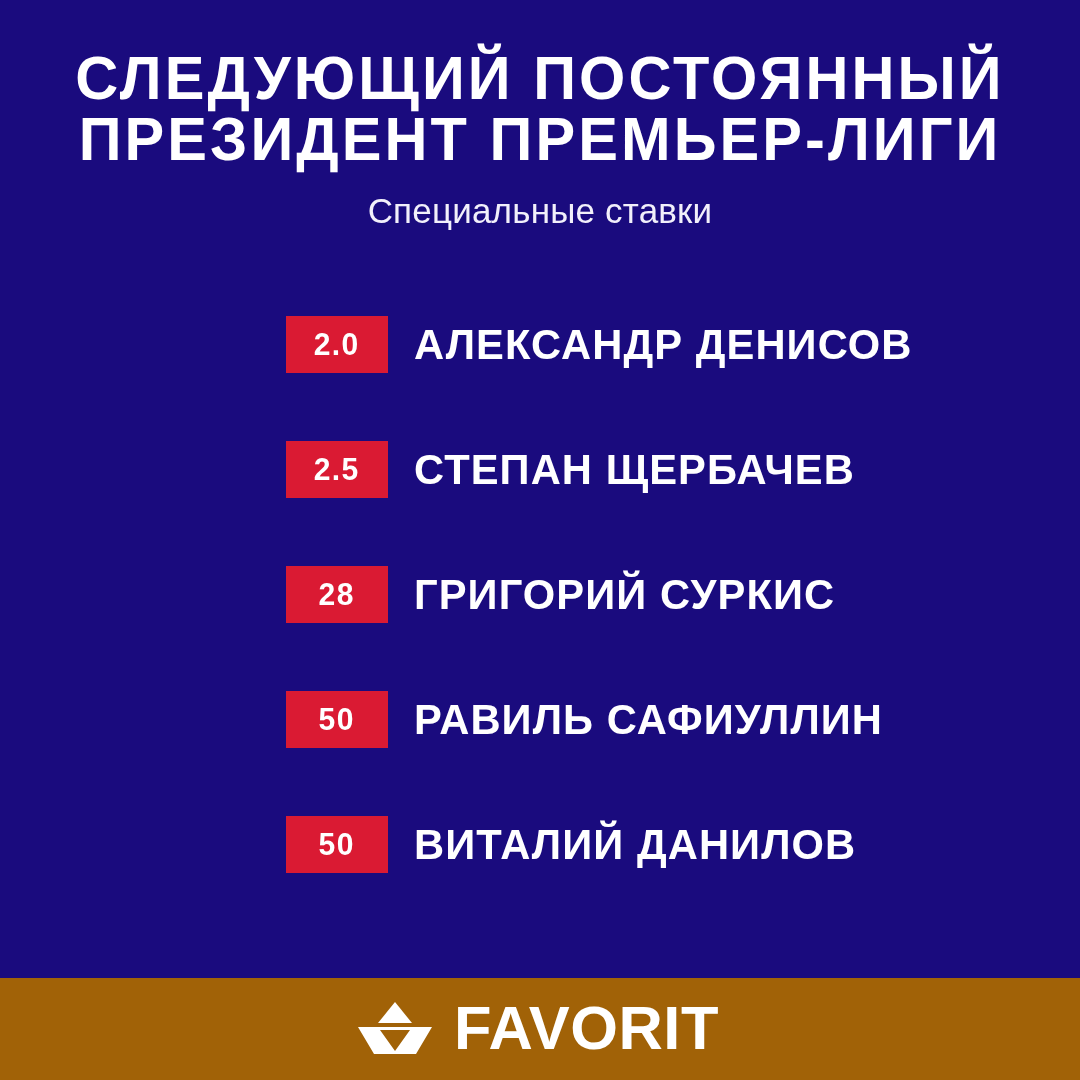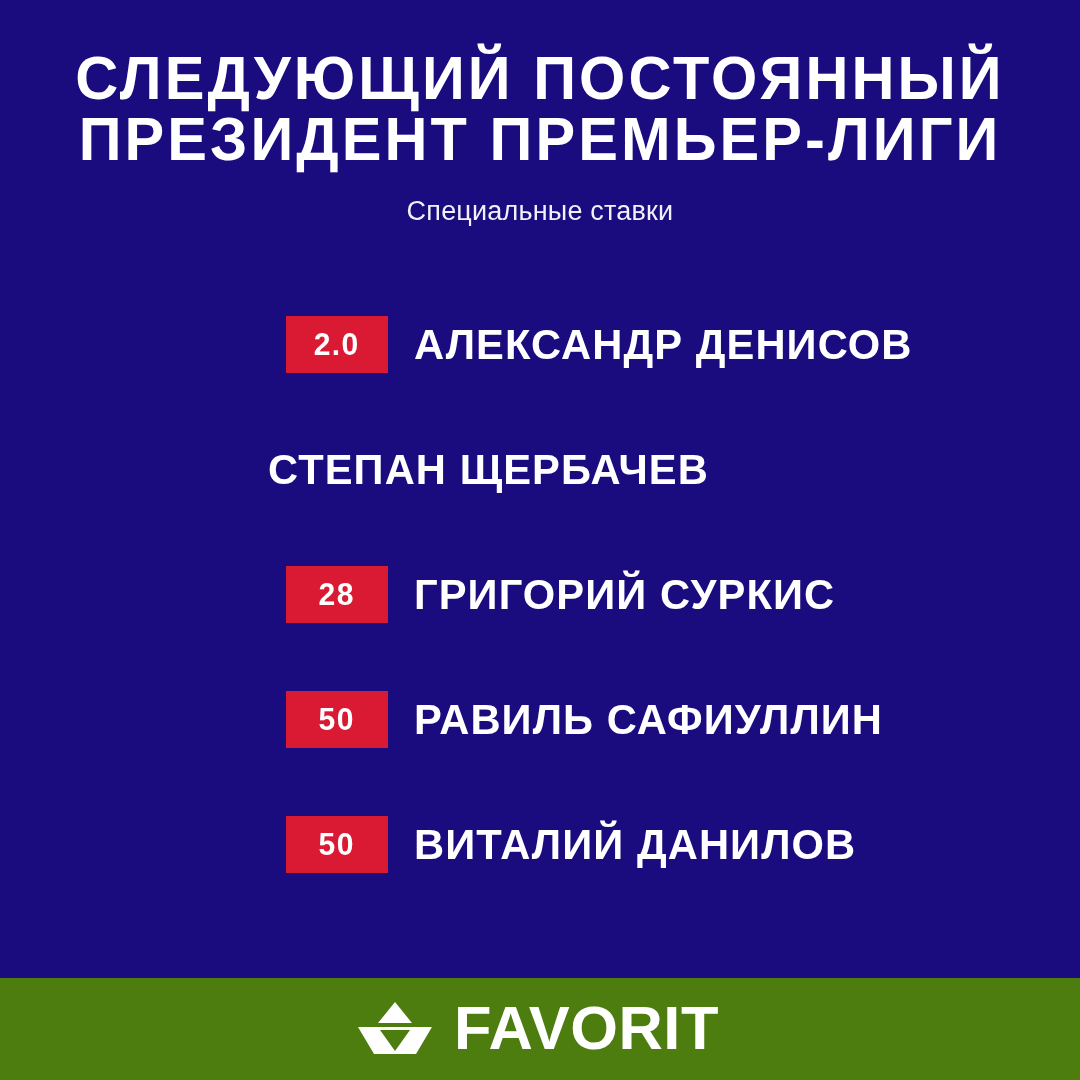--- a/index.html
+++ b/index.html
@@ -48,21 +48,21 @@
   }
   .title-line-2 {
     margin-top: 9px;
   }
 
   .subtitle {
     margin-top: 30px;
     color: #f2f0fb;
     font-family: "Liberation Sans", "DejaVu Sans", sans-serif;
     font-weight: 400;
-    font-size: 27px;
+    font-size: 35px;
     letter-spacing: 0.2px;
     line-height: 32px;
   }
 
   
   .odds-list {
     position: absolute;
     top: 316px;
     left: 242px;
     width: 800px;
@@ -114,21 +114,21 @@
     transform-origin: left center;
   }
 
   
   .footer {
     position: absolute;
     left: 0;
     bottom: 0;
     width: 1080px;
     height: 102px;
-    background: #4d7c0f;
+    background: #a16207;
     display: flex;
     align-items: center;
     justify-content: center;
   }
 
   .brand {
     display: flex;
     align-items: center;
     gap: 22px;
     transform: translateY(-1px);
@@ -166,20 +166,23 @@
   <div class="odds-list">
 
     <div class="odds-row">
       <div class="odds-badge">
         <span class="odds-value">2.0</span>
       </div>
       <div class="odds-name">АЛЕКСАНДР ДЕНИСОВ</div>
     </div>
 
     <div class="odds-row">
+      <div class="odds-badge">
+        <span class="odds-value">2.5</span>
+      </div>
       <div class="odds-name">СТЕПАН ЩЕРБАЧЕВ</div>
     </div>
 
     <div class="odds-row">
       <div class="odds-badge">
         <span class="odds-value">28</span>
       </div>
       <div class="odds-name">ГРИГОРИЙ СУРКИС</div>
     </div>
 

